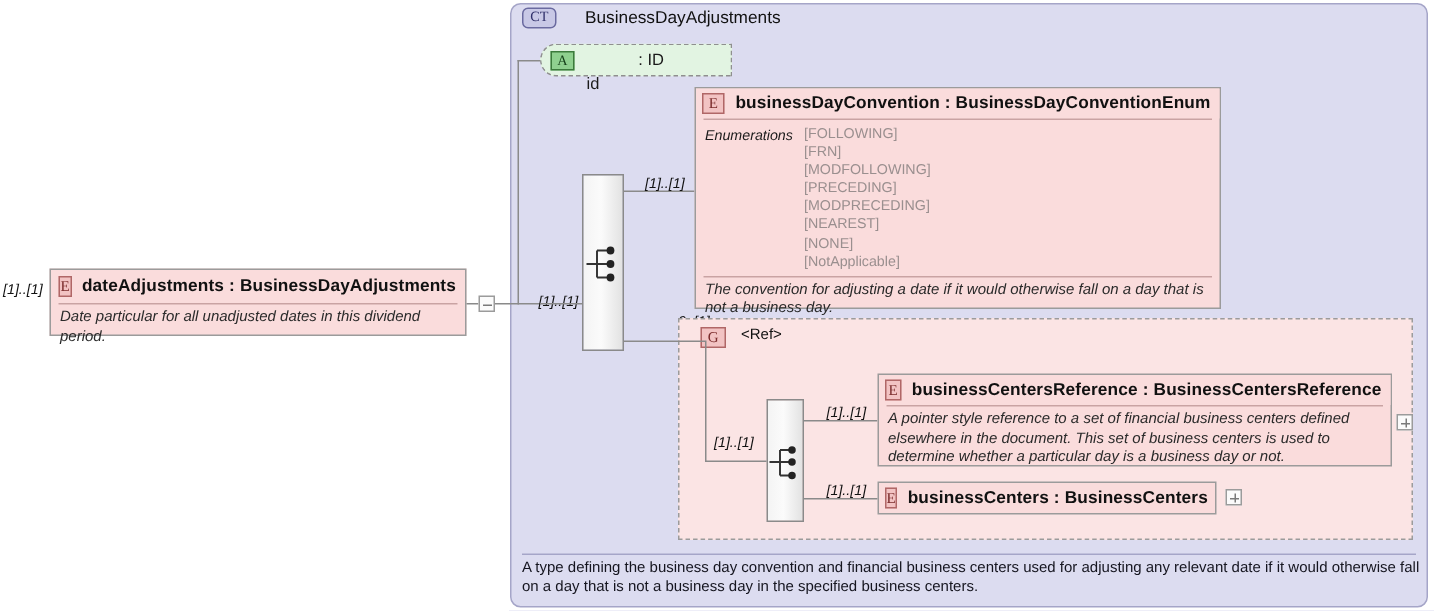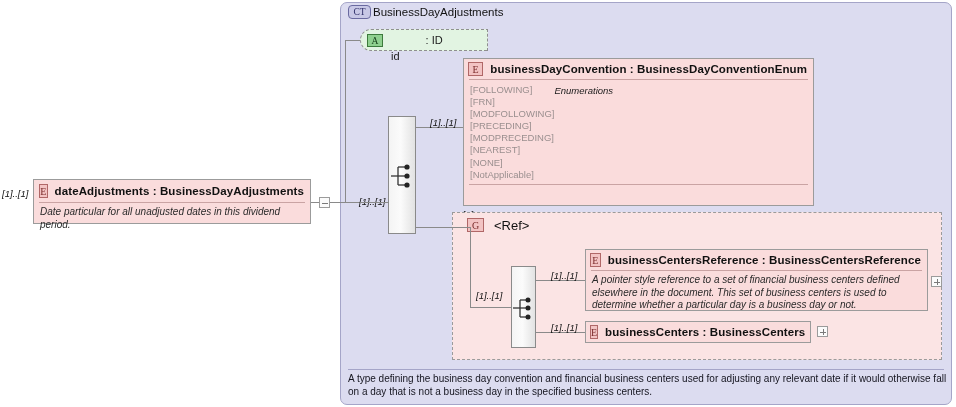--- a/index.html
+++ b/index.html
@@ -67,21 +67,21 @@
     display:flex;align-items:center;
   }
   .ct-badge{
     display:inline-block;
     width:23px;height:14px;line-height:12px;
     text-align:center;font-size:9.5px;
     border:1px solid #6a6aa0;
     border-radius:4px;
     background:#c8c8e6;
     color:#30306a;
-    margin-right:2px;
+    margin-right:19px;
     box-sizing:border-box;
     font-family:"Liberation Serif","DejaVu Serif",serif;
   }
   #ct-title{font-weight:normal;font-size:11.5px;color:#111;}
 
   
   #attr-box{
     left:360px;top:29px;width:128px;height:22px;
     background:#e2f4e2;
     border:1px dashed #8f8f8f;
@@ -155,21 +155,21 @@
   }
   #grp-header{left:467px;top:218px;display:flex;align-items:flex-start;}
   .g-badge{
     display:inline-block;
     width:17px;height:14px;line-height:13px;
     text-align:center;font-size:10px;
     border:1px solid #b06767;background:#f2c3c3;color:#7a2b2b;
     margin-right:10px;box-sizing:border-box;
     font-family:"Liberation Serif","DejaVu Serif",serif;
   }
-  #grp-ref{font-size:13px;color:#111;}
+  #grp-ref{font-size:10px;color:#111;}
   #grp-type{font-size:11px;color:#111;margin-left:22px;width:150px;line-height:12px;}
 
   
   #bcr-box{left:585px;top:249px;width:343px;height:62px;}
   #bc-box{left:585px;top:321px;width:226px;height:22px;}
   #bc-box .title{padding:3px 6px 3px 4px;}
 
   
   #ct-doc-sep{left:348px;top:369px;width:596px;height:1px;background:#a5a5c8;}
   #ct-doc{
@@ -231,33 +231,34 @@
 <div class="cline abs" style="left:416px;top:227px;width:36px;height:1px;"></div>
 <div class="card" style="left:452px;top:209px;">0..[1]</div>
 
 <div class="abs elem-box" id="bdc-box">
   <div class="title">
     <span class="badge">E</span>
     <span class="lbl">businessDayConvention : BusinessDayConventionEnum</span>
   </div>
   <div class="sep"></div>
   <div id="enum-rows">
+    <div id="enum-label">Enumerations</div>
     <div id="enum-list">
       <div>[FOLLOWING]</div>
       <div>[FRN]</div>
       <div>[MODFOLLOWING]</div>
       <div>[PRECEDING]</div>
       <div>[MODPRECEDING]</div>
       <div>[NEAREST]</div>
       <div>[NONE]</div>
       <div>[NotApplicable]</div>
     </div>
-    <div id="enum-label">Enumerations</div>
   </div>
   <div class="sep"></div>
+  <div class="doc">The convention for adjusting a date if it would otherwise fall on a day that is not a business day.</div>
 </div>
 
 <div class="abs" id="grp-container"></div>
 <div class="abs" id="grp-header">
   <span class="g-badge">G</span>
   <span id="grp-ref">&lt;Ref&gt;</span>
 </div>
 <div class="plusbox" style="left:931px;top:276px;"></div>
 
 <div class="abs compositor" style="left:511px;top:266px;width:25px;height:82px;">

